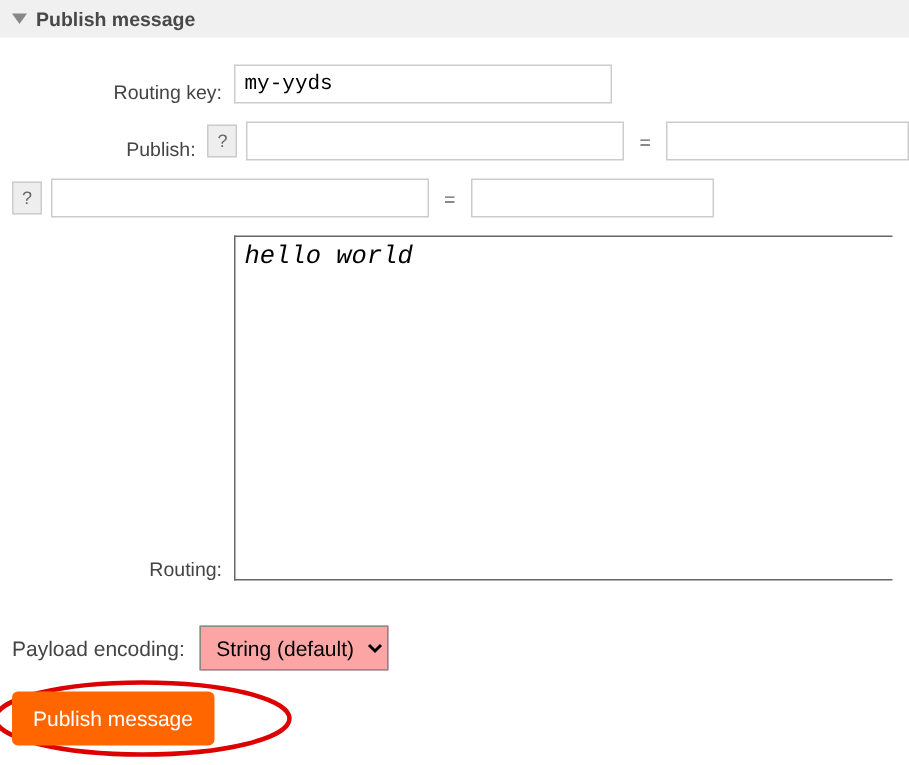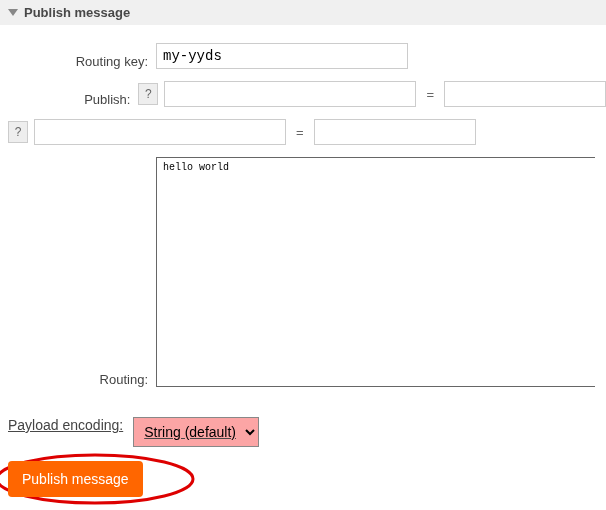--- a/index.html
+++ b/index.html
@@ -75,29 +75,29 @@
       font-size: 13px;
       padding: 0 4px;
     }
     textarea {
       width: 439px;
       height: 230px;
       border: 1px solid #666;
       border-right: none;
       padding: 4px 6px;
       font-family: "Courier New", monospace;
-      font-size: 10px;
+      font-size: 17px;
       resize: none;
+      font-style: italic;
     }
     .encoding-row {
       display: flex;
-      align-items: flex-start;
+      align-items: center;
       margin: 10px 0 14px 8px;
       gap: 10px;
-      text-decoration: underline;
     }
     .encoding-label {
       color: #444;
       font-size: 14px;
     }
     select {
       border: 1px solid #888;
       padding: 4px 6px;
       font-size: 14px;
       height: 30px;

